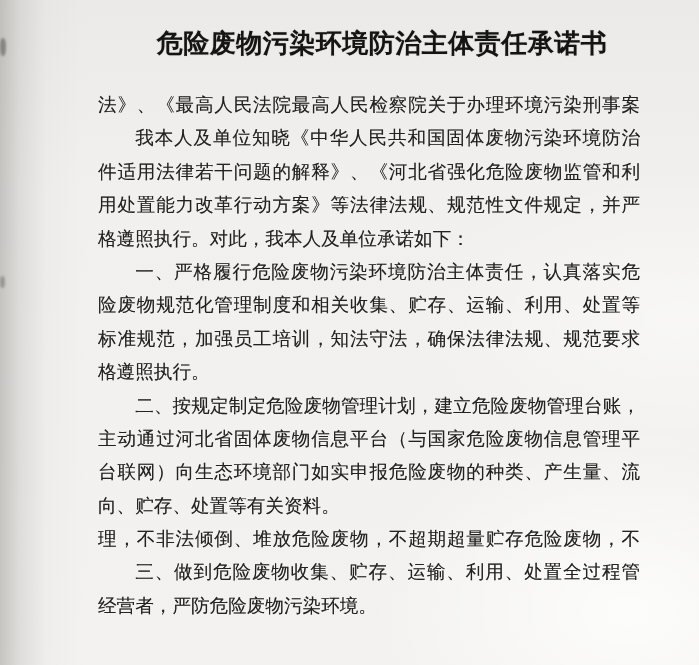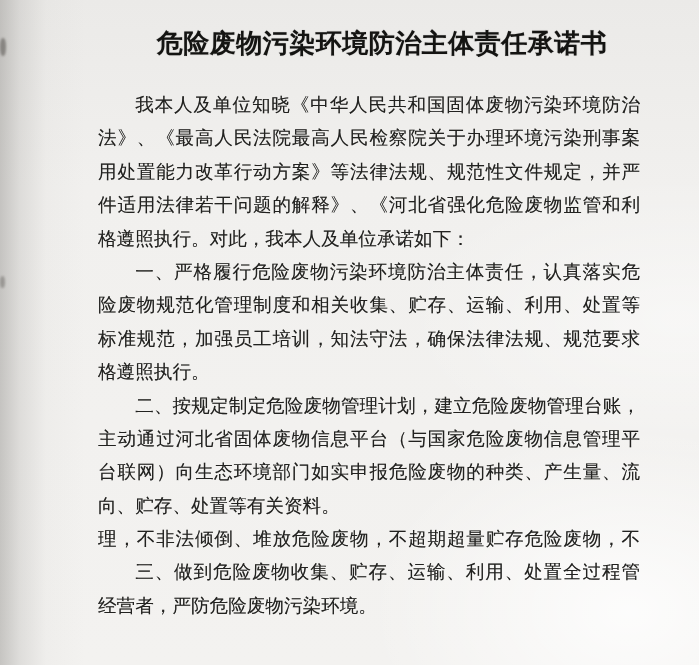--- a/index.html
+++ b/index.html
@@ -59,24 +59,24 @@
   .doc-line.last { text-align-last: left; }
 </style>
 </head>
 <body>
 
 <div class="photo">
   <div class="smudge s1"></div>
   <div class="smudge s2"></div>
   <h1 class="title">危险废物污染环境防治主体责任承诺书</h1>
   <div class="doc-body" id="doc-body">
+      <div class="doc-line">法》、《最高人民法院最高人民检察院关于办理环境污染刑事案</div>
       <div class="doc-line first">我本人及单位知晓《中华人民共和国固体废物污染环境防治</div>
-      <div class="doc-line">法》、《最高人民法院最高人民检察院关于办理环境污染刑事案</div>
+      <div class="doc-line">件适用法律若干问题的解释》、《河北省强化危险废物监管和利</div>
       <div class="doc-line">用处置能力改革行动方案》等法律法规、规范性文件规定，并严</div>
-      <div class="doc-line">件适用法律若干问题的解释》、《河北省强化危险废物监管和利</div>
       <div class="doc-line last">格遵照执行。对此，我本人及单位承诺如下：</div>
       <div class="doc-line first">一、严格履行危险废物污染环境防治主体责任，认真落实危</div>
       <div class="doc-line">险废物规范化管理制度和相关收集、贮存、运输、利用、处置等</div>
       <div class="doc-line">标准规范，加强员工培训，知法守法，确保法律法规、规范要求</div>
       <div class="doc-line last">格遵照执行。</div>
       <div class="doc-line first">二、按规定制定危险废物管理计划，建立危险废物管理台账，</div>
       <div class="doc-line">主动通过河北省固体废物信息平台（与国家危险废物信息管理平</div>
       <div class="doc-line">台联网）向生态环境部门如实申报危险废物的种类、产生量、流</div>
       <div class="doc-line last">向、贮存、处置等有关资料。</div>
       <div class="doc-line">理，不非法倾倒、堆放危险废物，不超期超量贮存危险废物，不</div>

